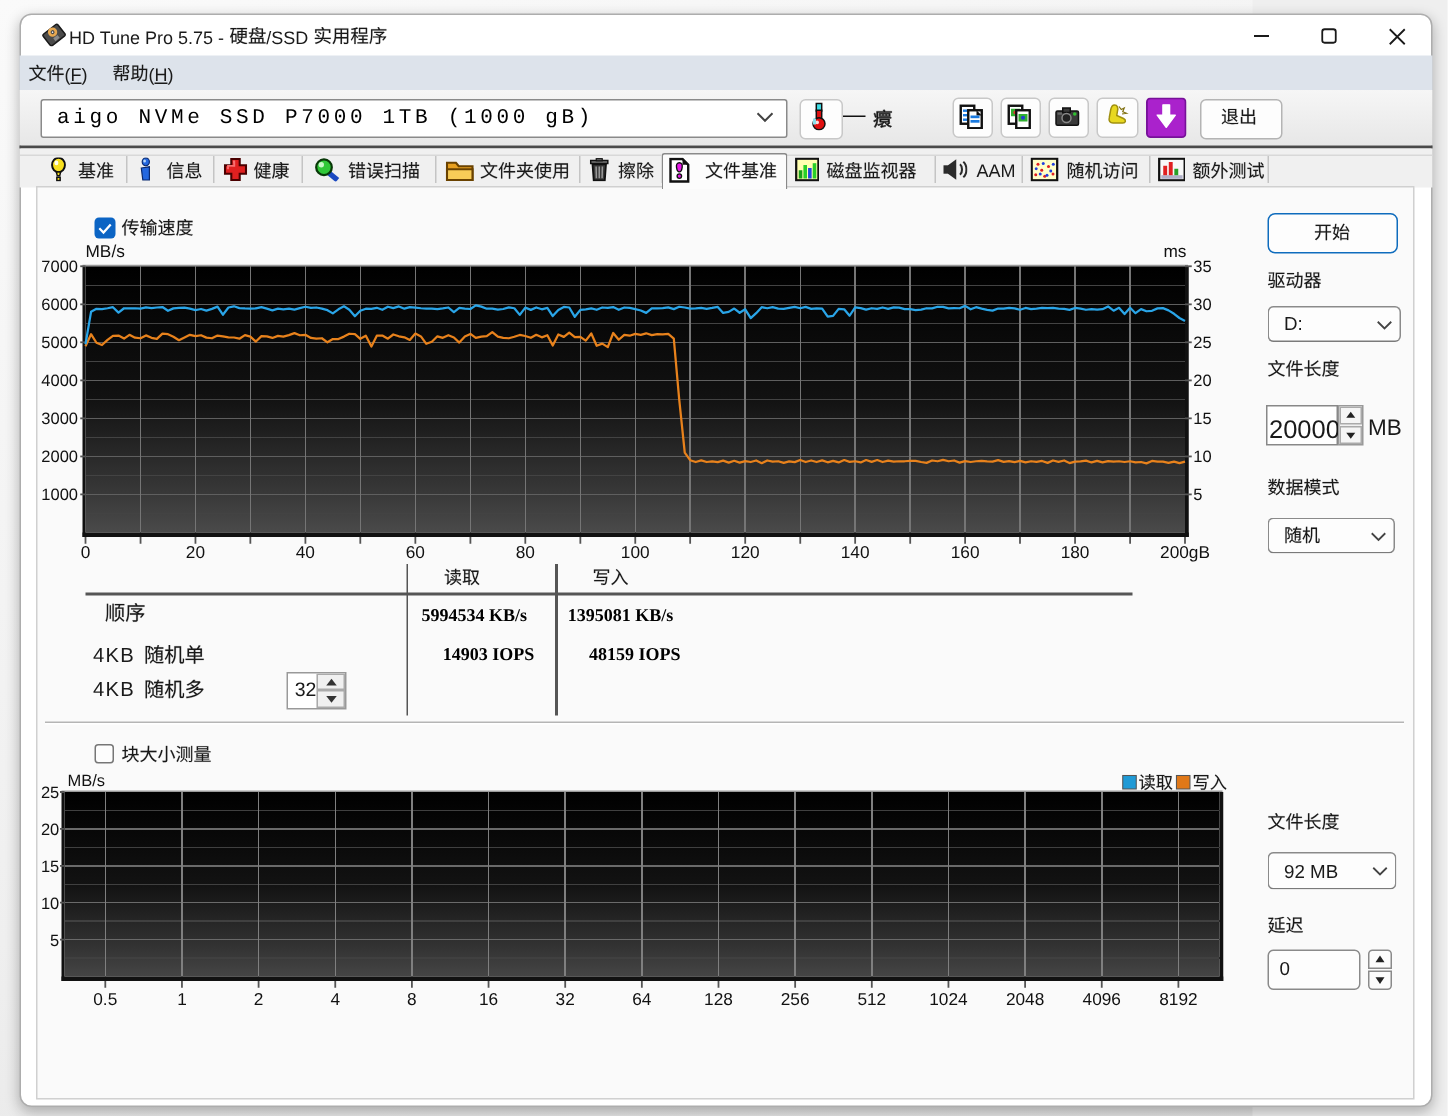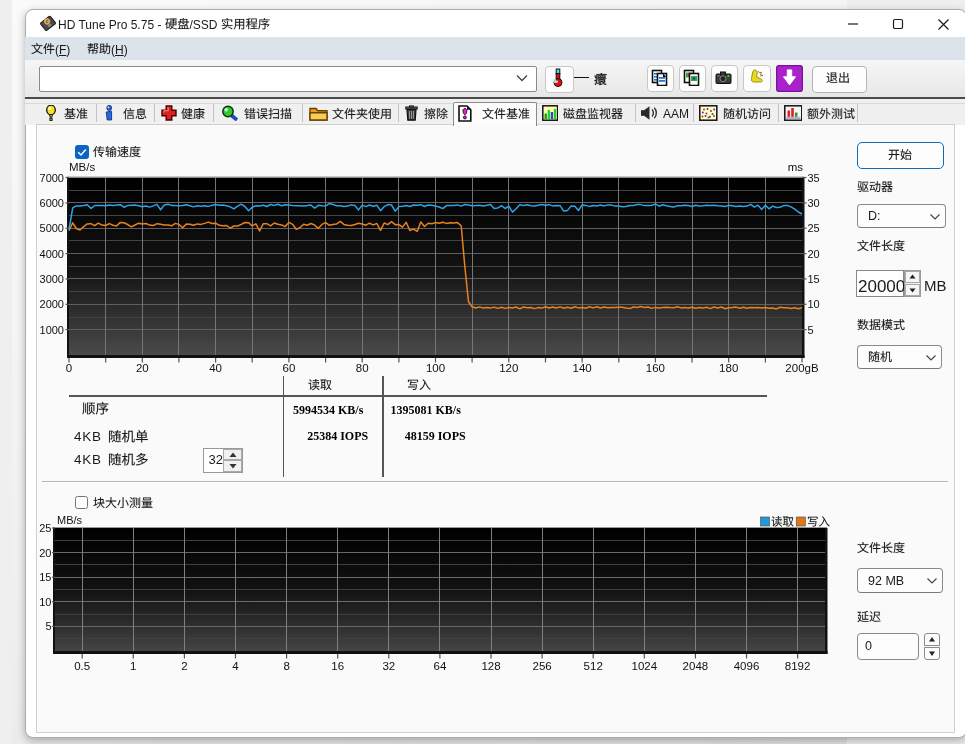--- a/index.html
+++ b/index.html
@@ -1,15 +1,15 @@
 <!DOCTYPE html>
 <html><head><meta charset="utf-8"><title>HD Tune Pro</title><style>
 html,body{margin:0;padding:0}
 body{width:965px;height:744px;background:#efefef;font-family:'Liberation Sans',sans-serif;overflow:hidden;position:relative}
-#page{position:absolute;left:12px;top:0;width:835px;height:744px;background:linear-gradient(160deg,#fafafa 0%,#efefef 60%,#e2e2e2 100%)}
+#page{position:absolute;left:0;top:0;width:835px;height:744px;background:linear-gradient(160deg,#fafafa 0%,#efefef 60%,#e2e2e2 100%)}
 #win{position:absolute;left:13px;top:9px;width:942px;height:729px;background:#fff;border:1px solid #adadad;border-radius:8px;box-shadow:0 3px 9px rgba(0,0,0,0.28);box-sizing:border-box;overflow:hidden}
 .abs{position:absolute}
 .t{position:absolute;color:#1a1a1a;white-space:pre}
 .mono{font-family:Liberation Serif, serif;font-weight:bold;font-size:12px;color:#000}
 svg{display:block}
 </style></head><body>
 <svg width="0" height="0" style="position:absolute">
     <defs>
       <path id="g4ef6" d="M317 -341V-268H604V80H679V-268H953V-341H679V-562H909V-635H679V-828H604V-635H470C483 -680 494 -728 504 -775L432 -790C409 -659 367 -530 309 -447C327 -438 359 -420 373 -409C400 -451 425 -504 446 -562H604V-341ZM268 -836C214 -685 126 -535 32 -437C45 -420 67 -381 75 -363C107 -397 137 -437 167 -480V78H239V-597C277 -667 311 -741 339 -815Z"></path>
       <path id="g4f20" d="M266 -836C210 -684 116 -534 18 -437C31 -420 52 -381 60 -363C94 -398 128 -440 160 -485V78H232V-597C272 -666 308 -741 337 -815ZM468 -125C563 -67 676 23 731 80L787 24C760 -3 721 -35 677 -68C754 -151 838 -246 899 -317L846 -350L834 -345H513L549 -464H954V-535H569L602 -654H908V-724H621L647 -825L573 -835L545 -724H348V-654H526L493 -535H291V-464H472C451 -393 429 -327 411 -275H769C725 -225 671 -164 619 -109C587 -131 554 -152 523 -171Z"></path>
@@ -117,20 +117,21 @@
     </svg>
     <div class="t" style="left:43px;top:43px;font-size:12px">(<span style="text-decoration:underline">F</span>)</div>
     <svg style="position:absolute;left:75px;top:43.4px;" width="24" height="12.0" viewBox="0 0 24 12.0" fill="#1a1a1a" stroke="#1a1a1a" stroke-width="8">
       <use href="#g5e2e" transform="translate(0.0,10.14) scale(0.01200)"></use>
       <use href="#g52a9" transform="translate(12.0,10.14) scale(0.01200)"></use>
     </svg>
     <div class="t" style="left:99px;top:43px;font-size:12px">(<span style="text-decoration:underline">H</span>)</div>
     <div class="abs" style="left:13px;top:60px;width:942px;height:36.5px;background:linear-gradient(#f6f6f6,#e7e7e7)"></div>
     <div class="abs" style="left:13px;top:96.5px;width:942px;height:2px;background:#4a4a4a"></div>
     <div class="abs" style="left:27px;top:66px;width:496px;height:24px;background:#fff;border:1px solid #8a8a8a;border-radius:2px"></div>
+    <div class="t" style="left:38px;top:71px;font-family:'Liberation Mono',monospace;font-size:14px;letter-spacing:2.45px;color:#000">aigo NVMe SSD P7000 1TB (1000 gB)</div>
     <svg style="position:absolute;left:503px;top:73px" width="14" height="10" viewBox="0 0 14 10">
       <path d="M2 2.5 L7 7.5 L12 2.5" fill="none" stroke="#444" stroke-width="1.3"></path>
     </svg>
     <div class="abs" style="left:533px;top:66px;width:27px;height:25px;background:#fdfdfd;border:1px solid #c8c8c8;border-radius:4px"></div>
     <svg style="position:absolute;left:538px;top:68px" width="16" height="19" viewBox="0 0 16 19">
       <rect x="6.2" y="1" width="3.6" height="5" fill="#40e0e8" stroke="#111" stroke-width="1"></rect>
       <rect x="6.2" y="5.5" width="3.6" height="8" fill="#e01010" stroke="#111" stroke-width="1"></rect>
       <circle cx="8" cy="14.5" r="4" fill="#e01010" stroke="#111" stroke-width="1"></circle>
       <circle cx="6.8" cy="13.6" r="1.2" fill="#fff" opacity="0.85"></circle>
       <rect x="4" y="11" width="2" height="4" fill="#8ae0ea"></rect>
@@ -466,21 +467,21 @@
       <use href="#g5e8f" transform="translate(13.5,11.41) scale(0.01350)"></use>
     </svg>
     <div class="t mono" style="left:281px;top:402.5px">5994534 KB/s</div>
     <div class="t mono" style="left:378.5px;top:402.5px">1395081 KB/s</div>
     <div class="t" style="left:62px;top:429px;font-size:13.5px;letter-spacing:0.8px">4KB</div>
     <svg style="position:absolute;left:96px;top:429.9px;" width="40.5" height="13.5" viewBox="0 0 40.5 13.5" fill="#1a1a1a" stroke="#1a1a1a" stroke-width="8">
       <use href="#g968f" transform="translate(0.0,11.41) scale(0.01350)"></use>
       <use href="#g673a" transform="translate(13.5,11.41) scale(0.01350)"></use>
       <use href="#g5355" transform="translate(27.0,11.41) scale(0.01350)"></use>
     </svg>
-    <div class="t mono" style="left:295.2px;top:428.5px">25384 IOPS</div>
+    <div class="t mono" style="left:295.2px;top:428.5px">14903 IOPS</div>
     <div class="t mono" style="left:392.7px;top:428.5px">48159 IOPS</div>
     <div class="t" style="left:62px;top:452px;font-size:13.5px;letter-spacing:0.8px">4KB</div>
     <svg style="position:absolute;left:96px;top:452.7px;" width="40.5" height="13.5" viewBox="0 0 40.5 13.5" fill="#1a1a1a" stroke="#1a1a1a" stroke-width="8">
       <use href="#g968f" transform="translate(0.0,11.41) scale(0.01350)"></use>
       <use href="#g673a" transform="translate(13.5,11.41) scale(0.01350)"></use>
       <use href="#g591a" transform="translate(27.0,11.41) scale(0.01350)"></use>
     </svg>
     <div class="abs" style="left:191px;top:447.5px;width:40px;height:25px;background:#fff;border:1px solid #999;box-sizing:border-box"></div>
     <div class="t" style="left:196.5px;top:452px;font-size:13px">32</div>
     <div class="abs" style="left:210.5px;top:448.5px;width:19.5px;height:11.5px;background:#f0f0f0;border:1px solid #aaa;box-sizing:border-box">

